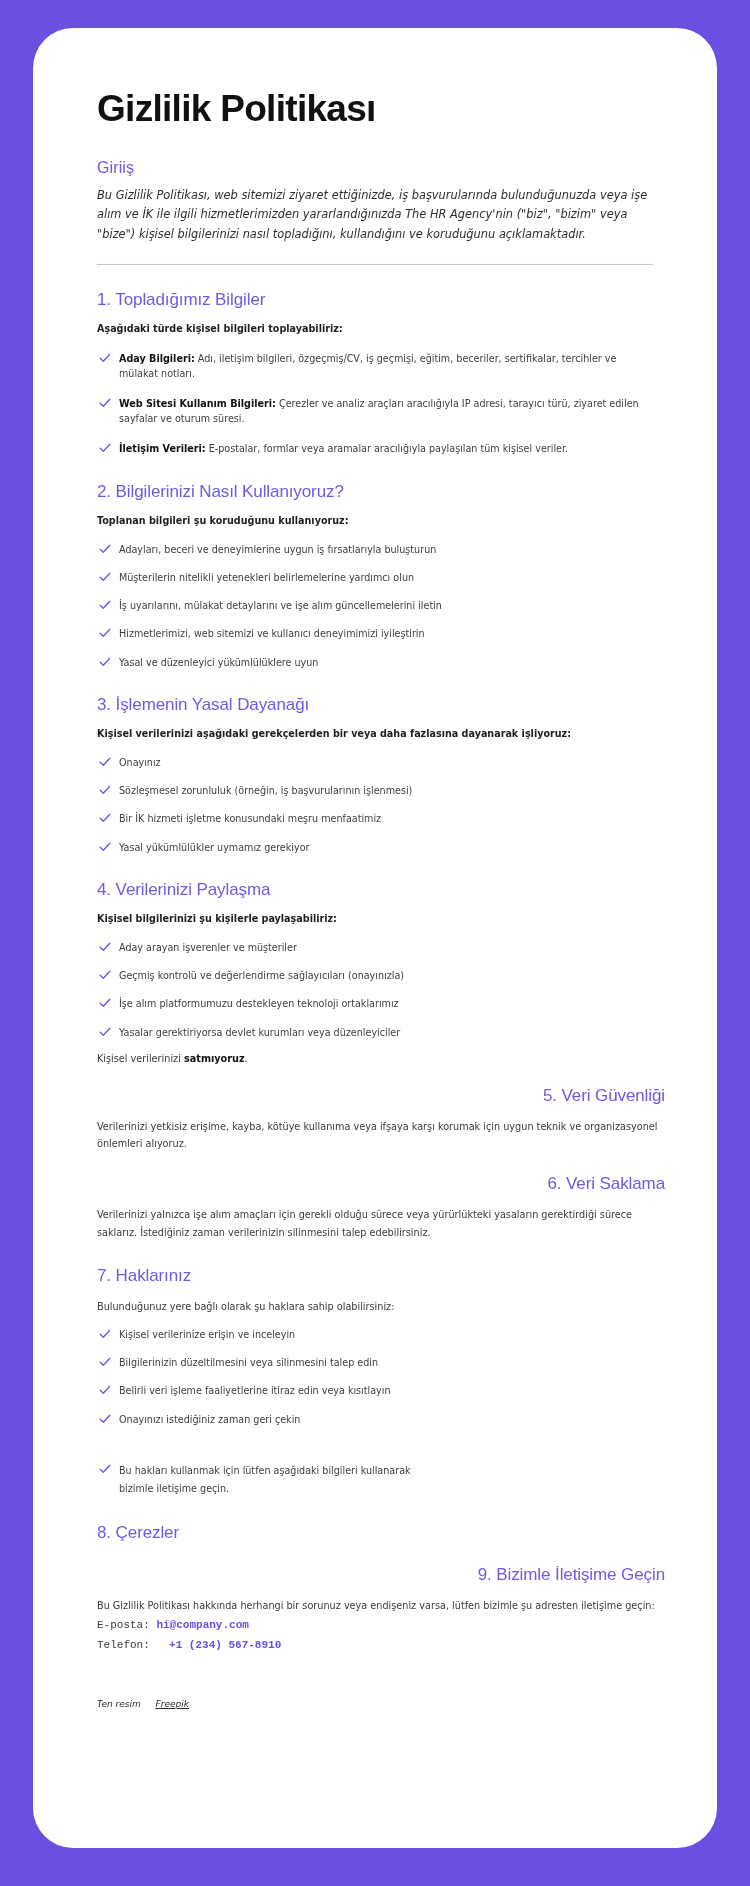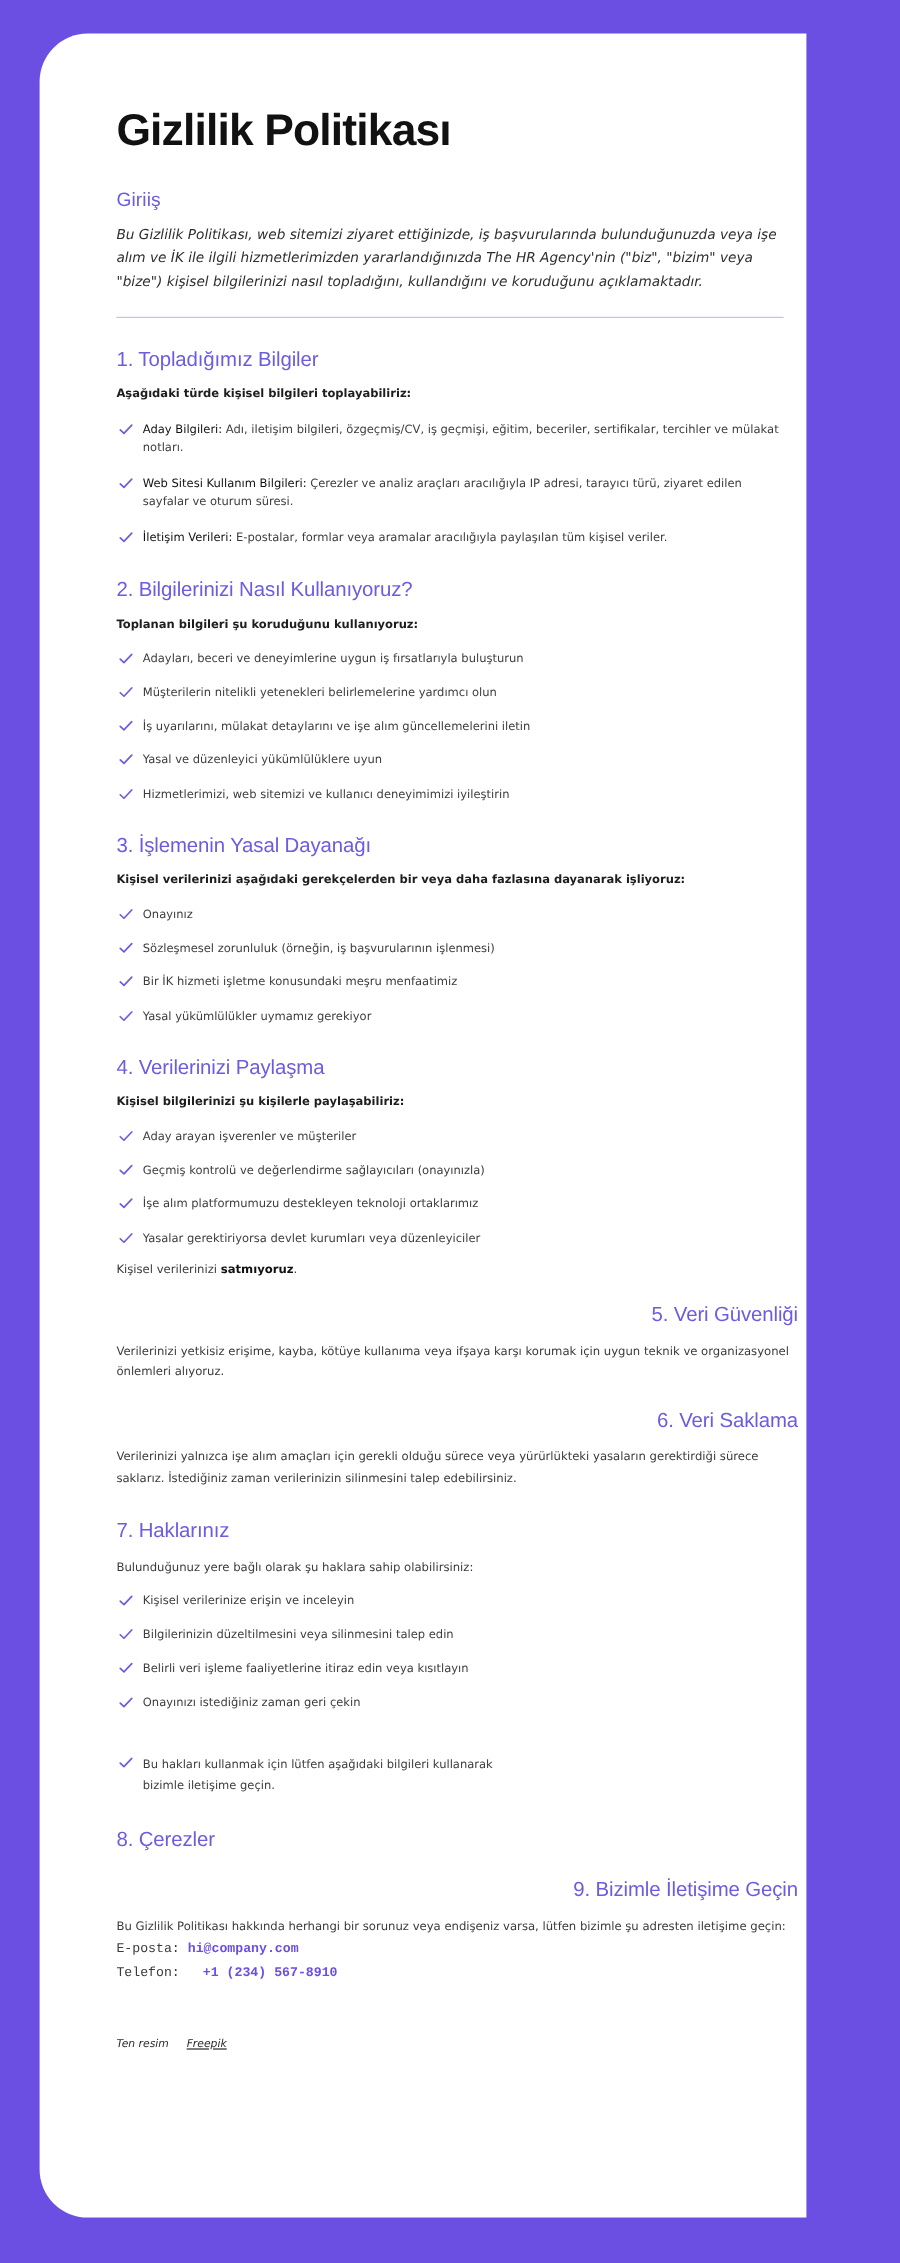--- a/index.html
+++ b/index.html
@@ -11,21 +11,21 @@
   }
 
   body {
     background: #6b4ee2;
     font-family: "Liberation Sans", sans-serif;
     -webkit-font-smoothing: antialiased;
   }
 
   .page {
     position: relative;
-    width: 672px;
+    width: 750px;
     height: 1886px;
     background: #6b4ee2;
     overflow: hidden;
   }
 
   .card {
     position: absolute;
     left: 33px;
     top: 28px;
     width: 684px;
@@ -130,21 +130,21 @@
     left: 0;
     top: 1px;
     width: 12px;
     height: 12px;
     display: inline-block;
   }
 
   ul.checks li .tick svg { display: block; }
 
   ul.checks li b {
-    font-weight: normal;
+    font-weight: bold;
     color: #111111;
   }
 
   .sell-note {
     font-family: "DejaVu Sans", sans-serif;
     font-size: 9.7px;
     color: #3a3a3a;
     margin: 4px 0 0 12px;
   }
   .sell-note b { color: #111; font-weight: bold; }
@@ -254,29 +254,29 @@
             </svg>
           </span>
         <span>İş uyarılarını, mülakat detaylarını ve işe alım güncellemelerini iletin</span>
       </li>
       <li>
         <span class="tick">
             <svg width="12" height="12" viewBox="0 0 12 12">
               <path d="M1.2 6.3 L4.3 9.2 L10.8 2.3" fill="none" stroke="#6b5ce0" stroke-width="1.4" stroke-linecap="round" stroke-linejoin="round"></path>
             </svg>
           </span>
+        <span>Hizmetlerimizi, web sitemizi ve kullanıcı deneyimimizi iyileştirin</span>
+      </li>
+      <li>
+        <span class="tick">
+            <svg width="12" height="12" viewBox="0 0 12 12">
+              <path d="M1.2 6.3 L4.3 9.2 L10.8 2.3" fill="none" stroke="#6b5ce0" stroke-width="1.4" stroke-linecap="round" stroke-linejoin="round"></path>
+            </svg>
+          </span>
         <span>Yasal ve düzenleyici yükümlülüklere uyun</span>
-      </li>
-      <li>
-        <span class="tick">
-            <svg width="12" height="12" viewBox="0 0 12 12">
-              <path d="M1.2 6.3 L4.3 9.2 L10.8 2.3" fill="none" stroke="#6b5ce0" stroke-width="1.4" stroke-linecap="round" stroke-linejoin="round"></path>
-            </svg>
-          </span>
-        <span>Hizmetlerimizi, web sitemizi ve kullanıcı deneyimimizi iyileştirin</span>
       </li>
     </ul>
 
     <h2 class="sec-h">3. İşlemenin Yasal Dayanağı</h2>
     <p class="lead">Kişisel verilerinizi aşağıdaki gerekçelerden bir veya daha fazlasına dayanarak işliyoruz:</p>
     <ul class="checks">
       <li>
         <span class="tick">
             <svg width="12" height="12" viewBox="0 0 12 12">
               <path d="M1.2 6.3 L4.3 9.2 L10.8 2.3" fill="none" stroke="#6b5ce0" stroke-width="1.4" stroke-linecap="round" stroke-linejoin="round"></path>

